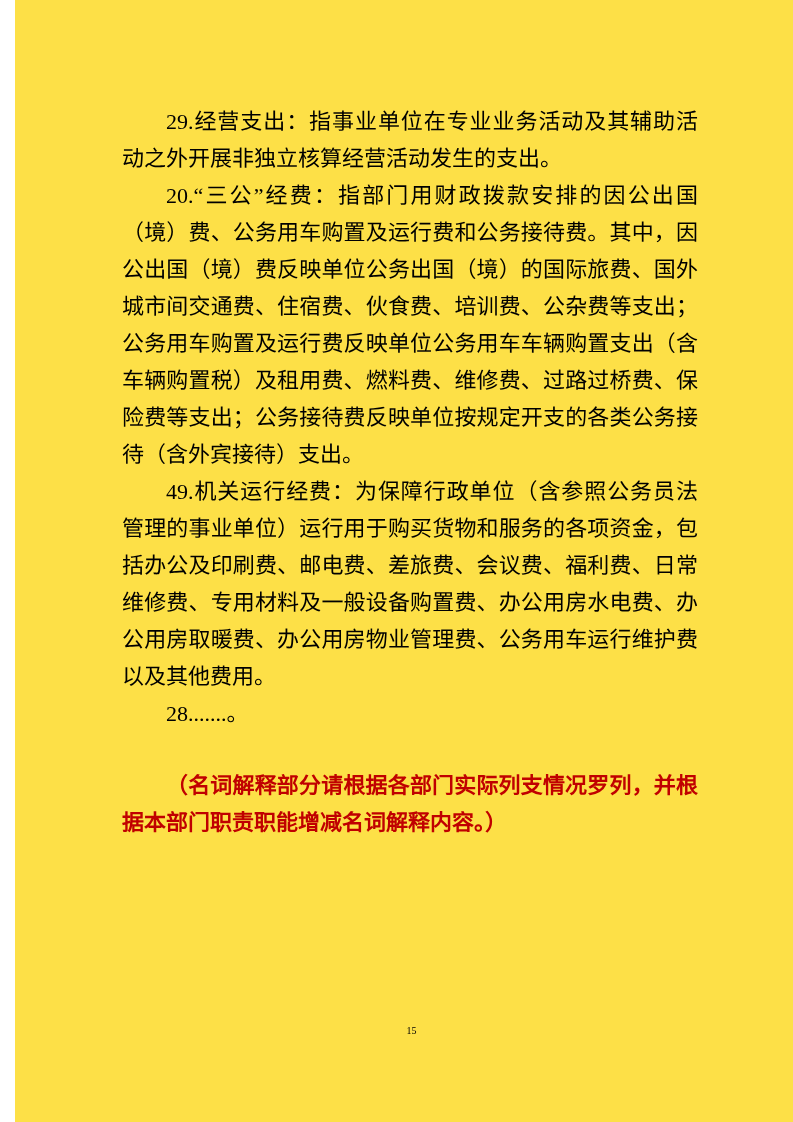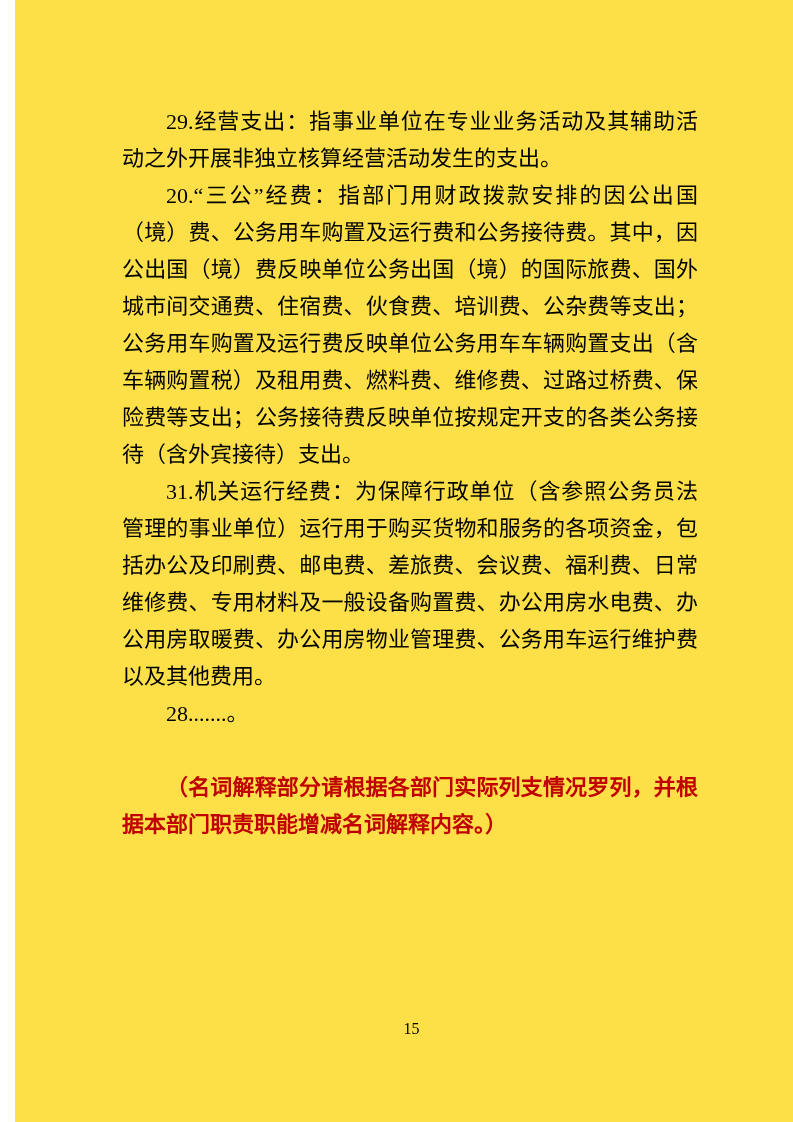--- a/index.html
+++ b/index.html
@@ -42,32 +42,32 @@
     font-weight: bold;
   }
   .footer {
     position: absolute;
     top: 1020px;
     left: 0;
     width: 793px;
     text-align: center;
   }
   .page-number {
-    font-size: 16px;
+    font-size: 10px;
     color: #000000;
     font-family: "Liberation Serif", "DejaVu Serif", serif;
   }
 </style>
 </head>
 <body>
 
 <div class="page">
   <div class="content">
     <p class="para">29.经营支出：指事业单位在专业业务活动及其辅助活动之外开展非独立核算经营活动发生的支出。</p>
     <p class="para">20.“三公”经费：指部门用财政拨款安排的因公出国（境）费、公务用车购置及运行费和公务接待费。其中，因公出国（境）费反映单位公务出国（境）的国际旅费、国外城市间交通费、住宿费、伙食费、培训费、公杂费等支出；公务用车购置及运行费反映单位公务用车车辆购置支出（含车辆购置税）及租用费、燃料费、维修费、过路过桥费、保险费等支出；公务接待费反映单位按规定开支的各类公务接待（含外宾接待）支出。</p>
-    <p class="para">31.机关运行经费：为保障行政单位（含参照公务员法管理的事业单位）运行用于购买货物和服务的各项资金，包括办公及印刷费、邮电费、差旅费、会议费、福利费、日常维修费、专用材料及一般设备购置费、办公用房水电费、办公用房取暖费、办公用房物业管理费、公务用车运行维护费以及其他费用。</p>
+    <p class="para">49.机关运行经费：为保障行政单位（含参照公务员法管理的事业单位）运行用于购买货物和服务的各项资金，包括办公及印刷费、邮电费、差旅费、会议费、福利费、日常维修费、专用材料及一般设备购置费、办公用房水电费、办公用房取暖费、办公用房物业管理费、公务用车运行维护费以及其他费用。</p>
     <p class="para last-short">28.......。</p>
-    <p class="para note" style="color: rgb(192, 0, 0);">（名词解释部分请根据各部门实际列支情况罗列，并根据本部门职责职能增减名词解释内容。）</p>
+    <p class="para note" style="color: rgb(192, 0, 0); font-family: Liberation Mono, monospace;">（名词解释部分请根据各部门实际列支情况罗列，并根据本部门职责职能增减名词解释内容。）</p>
   </div>
   <div class="footer">
     <span class="page-number">15</span>
   </div>
 </div>
 
 </body></html>

